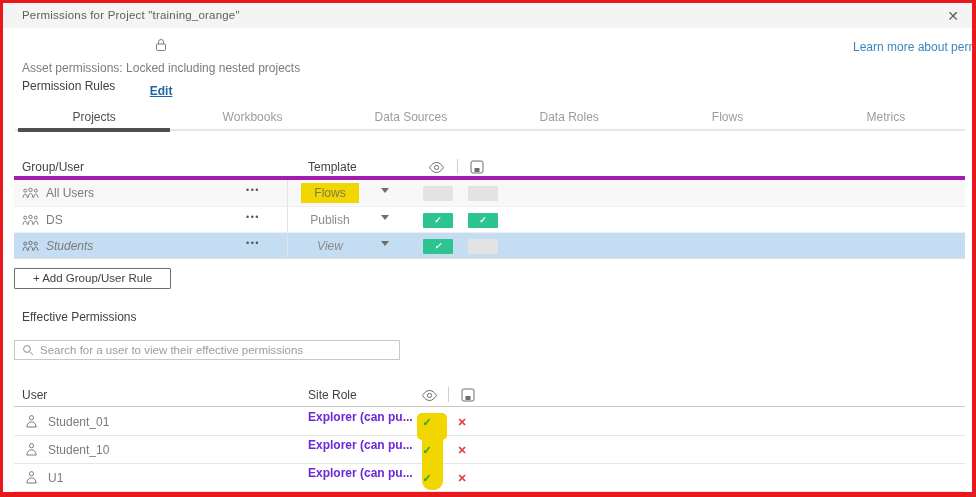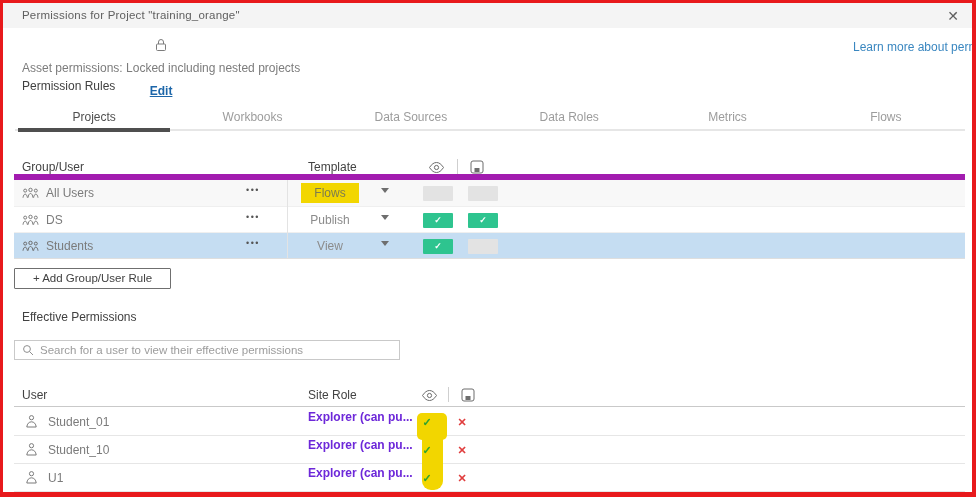--- a/index.html
+++ b/index.html
@@ -25,32 +25,32 @@
   .h-rules { left:22px; top:79px; }
   .h-eff  { left:22px; top:310px; }
 
   
   .tabs { position:absolute; left:15px; top:103px; width:950px; height:28px; display:flex; border-bottom:2px solid #e6e6e6;justify-content:flex-end; }
   .tab { position:relative; flex:1; text-align:center; font-size:12px; color:#9c9c9c; padding-top:7px; cursor:pointer; }
   .tab.active { color:#4f4f4f; }
   .tab.active::after { content:""; position:absolute; left:3px; right:3px; bottom:-3px; height:4px; background:#4f4f4f; }
 
   
-  .rt-header { position:absolute; left:14px; top:155px; width:951px; height:25px; border-bottom:6px solid #a21caf; }
+  .rt-header { position:absolute; left:14px; top:155px; width:951px; height:25px; border-bottom:4px solid #a21caf; }
   .rt-header .col-a { position:absolute; left:8px; top:5px; font-size:12px; color:#434343; }
   .rt-header .col-b { position:absolute; left:294px; top:5px; font-size:12px; color:#434343; }
   .hdr-eye  { position:absolute; left:414px; top:6px; }
   .hdr-vdiv { position:absolute; left:443px; top:4px; height:15px; border-left:1px solid #cfcfcf; }
   .hdr-save { position:absolute; left:456px; top:5px; }
 
   .rt-rows { position:absolute; left:14px; top:180px; width:951px; border-bottom:1px solid #dedede; }
   .rt-rows::after { content:""; position:absolute; left:273px; top:0; bottom:0; border-left:1px solid #e3e3e3; }
   .rt-row { position:relative; height:26px; }
   .rt-row.shaded { background:#f8f8f8; }
-  .rt-row.selected { background:#c5ddf2; }
+  .rt-row.selected { background:#c5ddf2;font-style:italic; }
   .rt-row + .rt-row { border-top:1px solid #efefef; }
   .rt-row .gicon { position:absolute; left:8px; top:7px; }
   .rt-row .gname { position:absolute; left:32px; top:6px; font-size:12px; color:#7b7b7b; }
   .row-menu { position:absolute; left:226px; top:5px; width:26px; text-align:center; font-size:9px; letter-spacing:1.5px; color:#555; cursor:pointer; }
   .tpl { position:absolute; left:276px; top:3px; width:80px; height:20px; line-height:20px; text-align:center; font-size:12px; color:#8b8b8b; cursor:pointer; }
   .tpl .hl { display:inline-block; height:20px; line-height:20px; padding:0 13px; }
   .tpl.marked .hl { background:#f2d600; color:#7c7c50; }
   .tpl-caret { position:absolute; left:367px; top:8px; width:0; height:0; border-left:4px solid transparent; border-right:4px solid transparent; border-top:5px solid #6e6e6e; cursor:pointer; }
   .cap { position:absolute; top:6px; width:30px; height:15px; border-radius:1px; font-size:9px; line-height:15px; text-align:center; cursor:pointer; }
   .cap.c1 { left:409px; }
@@ -117,22 +117,22 @@
   </div>
   <span class="learn-more">Learn more about permissions</span>
 
   <div class="sec-heading h-rules">Permission Rules</div>
 
   <div class="tabs">
     <div class="tab active">Projects</div>
     <div class="tab">Workbooks</div>
     <div class="tab">Data Sources</div>
     <div class="tab">Data Roles</div>
+    <div class="tab">Flows</div>
     <div class="tab">Metrics</div>
-    <div class="tab">Flows</div>
   </div>
 
   <div class="rt-header">
     <span class="col-a">Group/User</span>
     <span class="col-b">Template</span>
     <span class="hdr-eye">
       <svg width="17" height="13" viewBox="0 0 17 13">
           <path d="M1.5 6.5C3.8 3 6 1.5 8.5 1.5S13.2 3 15.5 6.5C13.2 10 11 11.5 8.5 11.5S3.8 10 1.5 6.5z" fill="none" stroke="#6d6d6d"></path>
           <circle cx="8.5" cy="6.5" r="2.1" fill="none" stroke="#6d6d6d"></circle>
         </svg>

